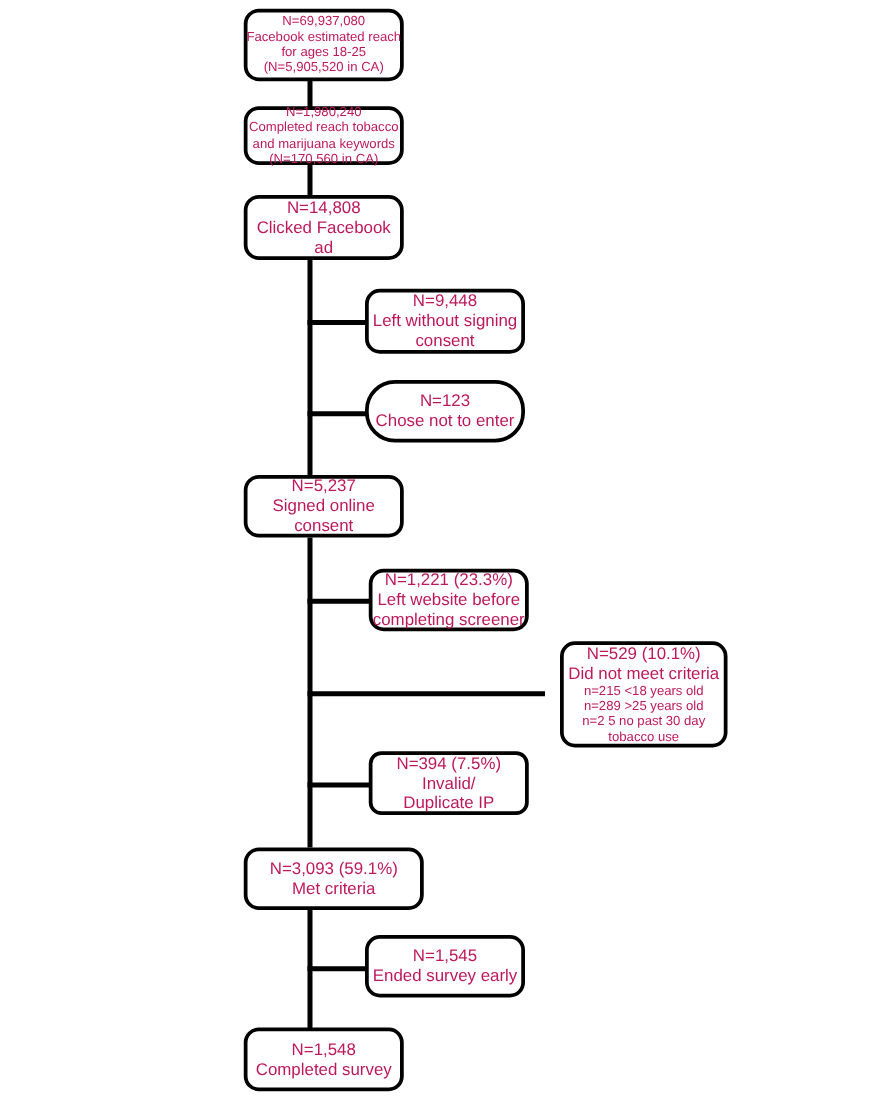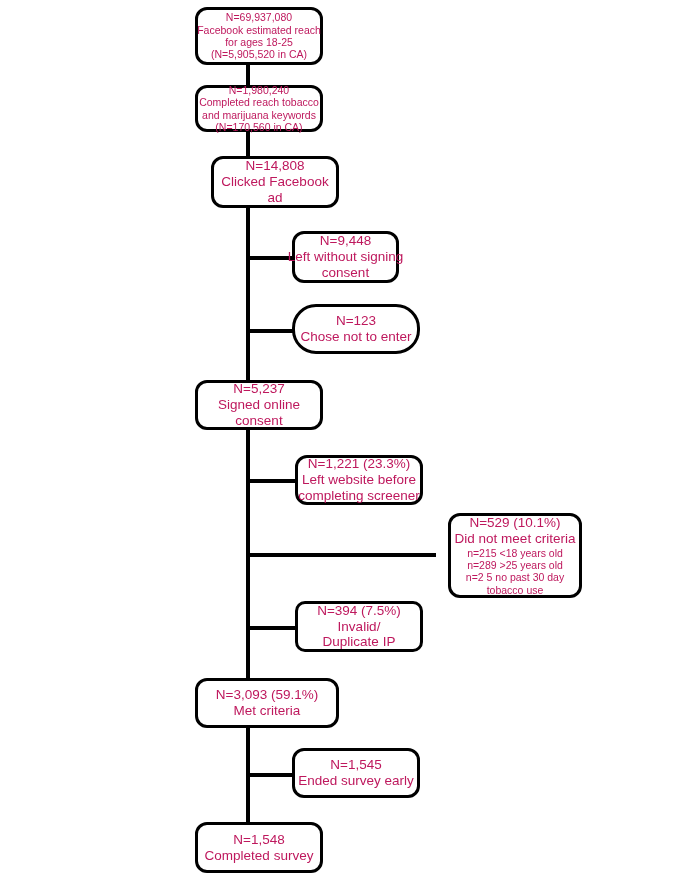--- a/index.html
+++ b/index.html
@@ -70,27 +70,27 @@
     <span class="line">(N=5,905,520 in CA)</span>
   </div>
 
   <div class="node size-sm" style="left:195px; top:85px; width:128px; height:47px;">
     <span class="line">N=1,980,240</span>
     <span class="line">Completed reach tobacco</span>
     <span class="line">and marijuana keywords</span>
     <span class="line">(N=170,560 in CA)</span>
   </div>
 
-  <div class="node size-md" style="left:211px; top:156px; width:128px; height:52px;">
+  <div class="node size-md" style="left:195px; top:156px; width:128px; height:52px;">
     <span class="line">N=14,808</span>
     <span class="line">Clicked Facebook</span>
     <span class="line">ad</span>
   </div>
 
-  <div class="node size-md" style="left:292px; top:231px; width:107px; height:52px;">
+  <div class="node size-md" style="left:292px; top:231px; width:128px; height:52px;">
     <span class="line">N=9,448</span>
     <span class="line">Left without signing</span>
     <span class="line">consent</span>
   </div>
 
   <div class="node size-md" style="left:292px; top:304px; width:128px; height:50px;border-radius:24px;">
     <span class="line">N=123</span>
     <span class="line">Chose not to enter</span>
   </div>
 

